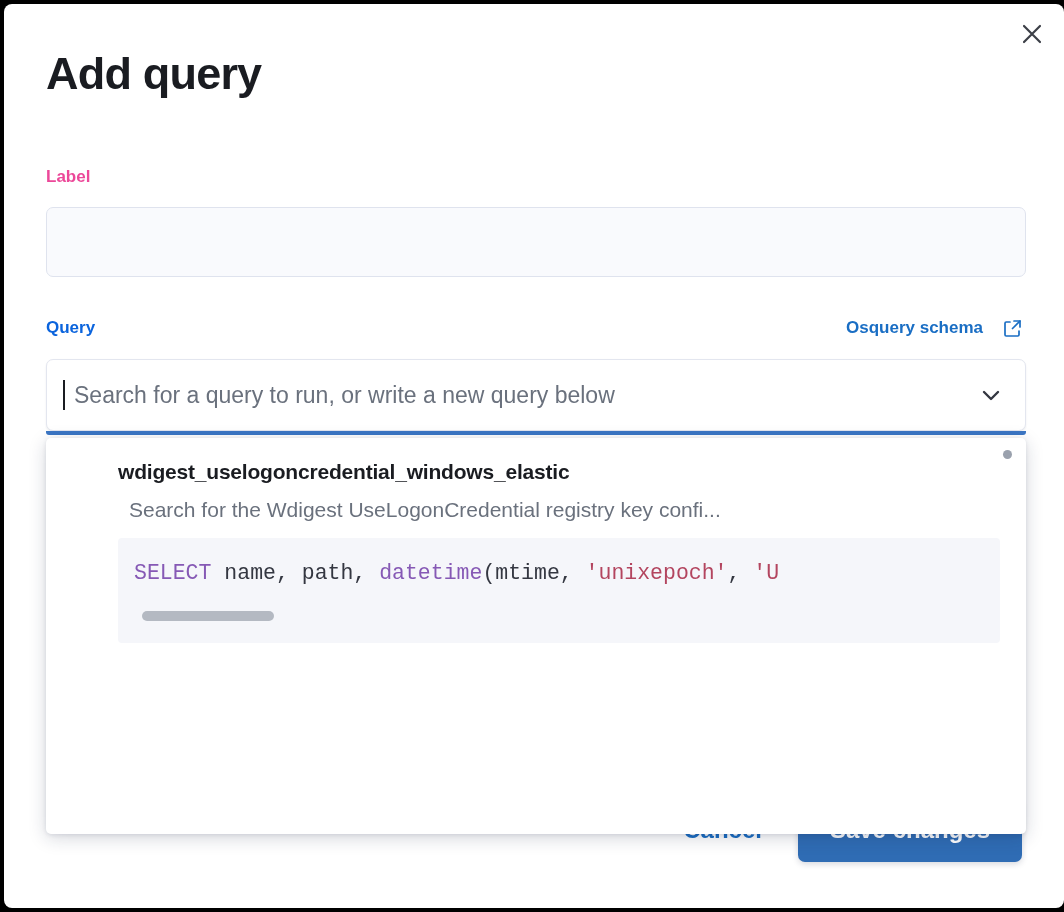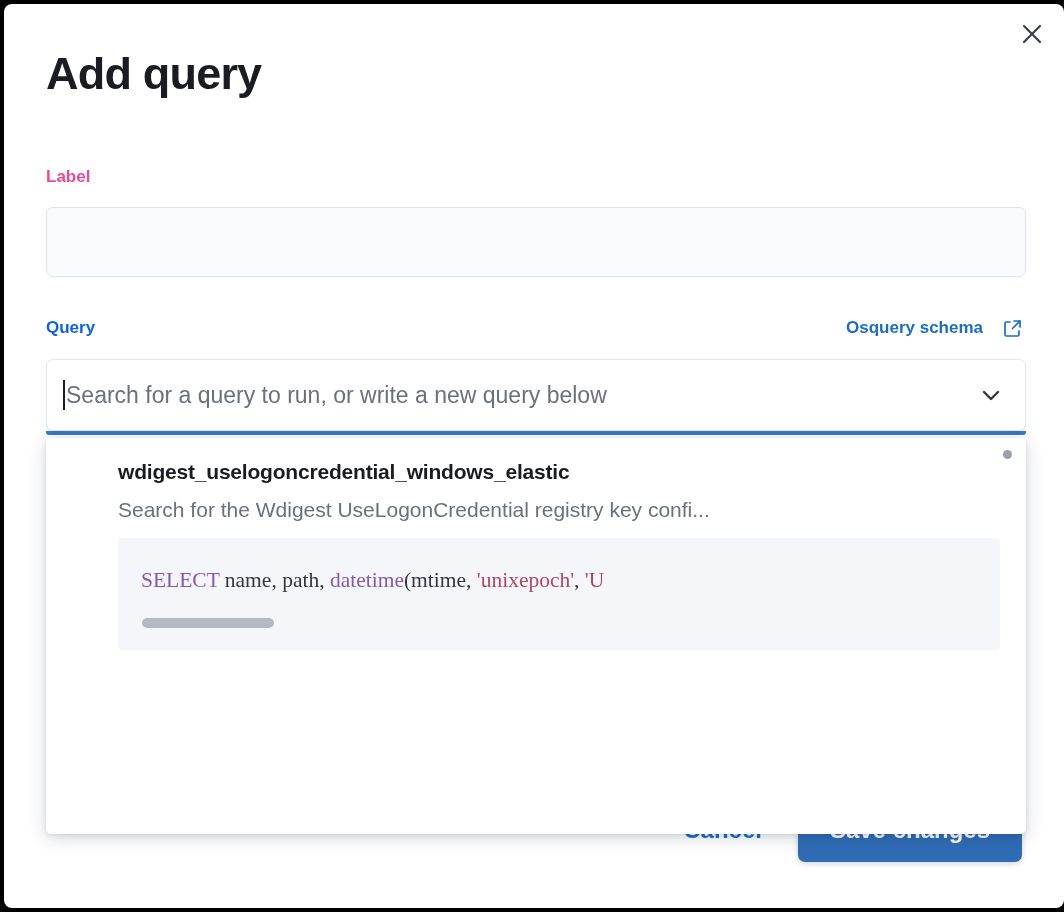--- a/index.html
+++ b/index.html
@@ -128,20 +128,21 @@
     height: 30px;
     background: #1a1c21;
     margin-right: 1px;
     flex: none;
   }
   .combo-placeholder {
     font-size: 23px;
     color: #6a717d;
     white-space: nowrap;
     flex: 1;
+    margin-left: 8px;
   }
   .combo-chevron {
     flex: none;
     display: flex;
     align-items: center;
     justify-content: center;
     width: 36px;
     height: 36px;
     cursor: pointer;
   }
@@ -189,32 +190,33 @@
     color: #1a1c21;
     letter-spacing: -0.2px;
     white-space: nowrap;
   }
   .dd-desc {
     margin-top: 14px;
     font-size: 21px;
     color: #6a717d;
     white-space: nowrap;
     overflow: hidden;
+    margin-left: 11px;
   }
   .dd-code {
     margin-top: 16px;
     background: #f5f6fa;
     border-radius: 4px;
     padding: 22px 0 0 16px;
     overflow: hidden;
     position: relative;
   }
   .dd-code pre {
-    margin: 7px;
-    font-family: Liberation Serif, serif;
+    margin: 0;
+    font-family: Liberation Mono, monospace;
     font-size: 21.5px;
     line-height: 1.25;
     white-space: pre;
     color: #343741;
   }
   .tok-kw { color: #8659b5; }
   .tok-fn { color: #8659b5; }
   .tok-str { color: #b3455f; }
   .tok-plain { color: #343741; }
   .code-scroll {

